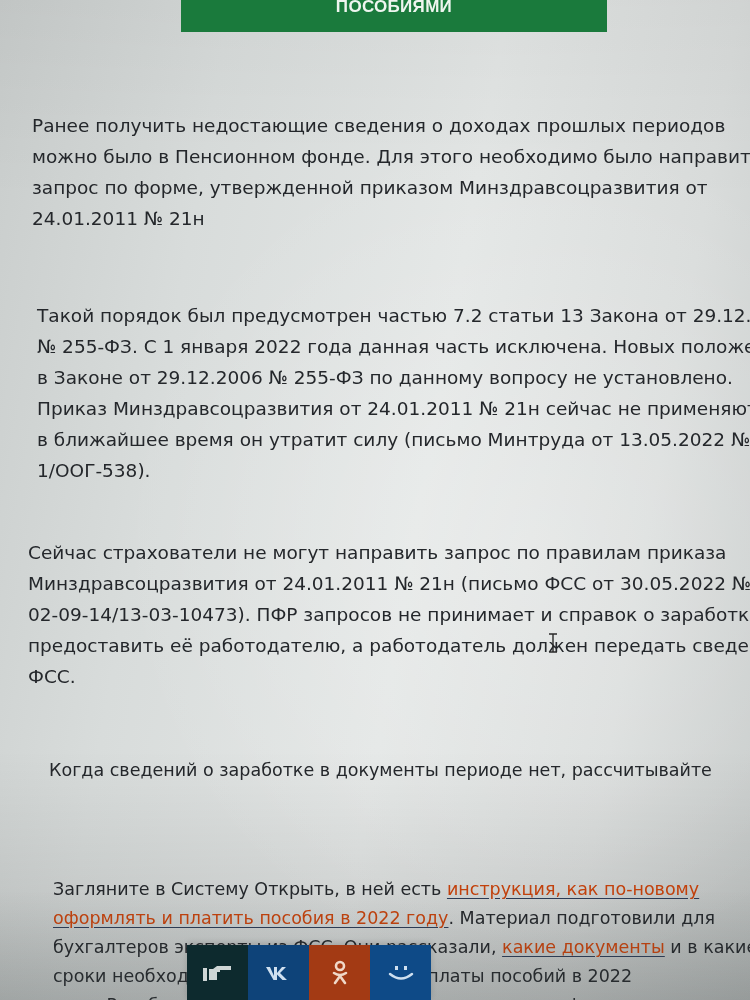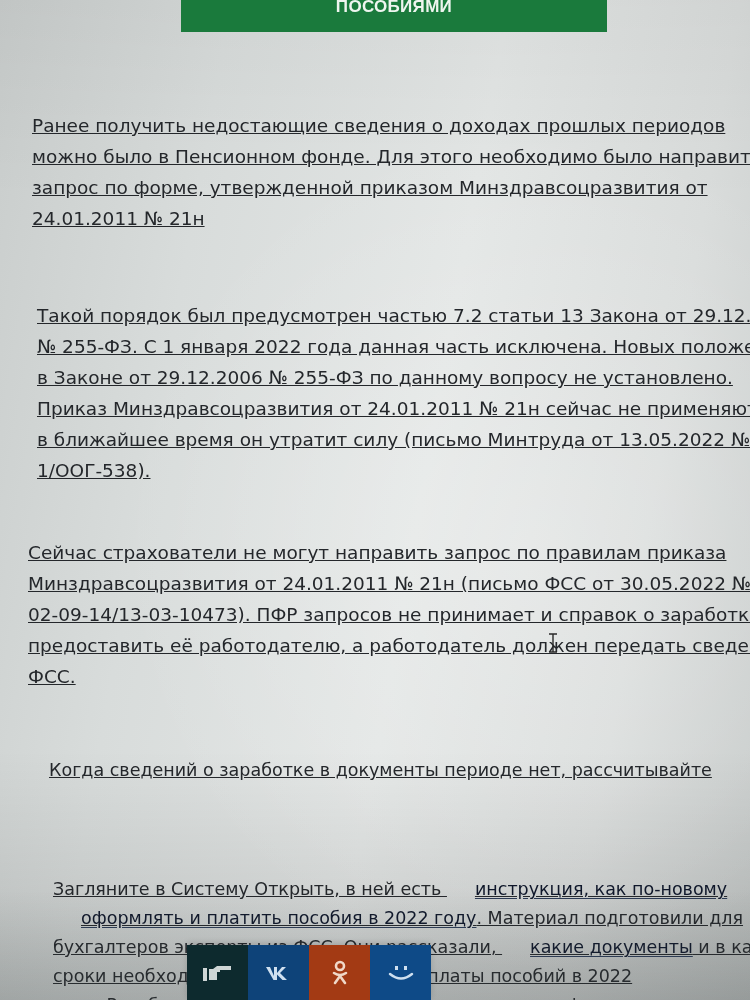--- a/index.html
+++ b/index.html
@@ -56,28 +56,27 @@
       font-size: 18.5px;
       line-height: 31px;
       color: #24272b;
       margin: 0;
     }
     .p1 { left: 32px; top: 110px; width: 700px; }
     .p2 { left: 37px; top: 300px; width: 700px; }
     .p3 { left: 28px; top: 537px; width: 680px; }
     .p4 { left: 49px; top: 756px; width: 660px; font-size: 17.5px; line-height: 29px; }
     .p5 { left: 53px; top: 875px; width: 660px; font-size: 17.5px; line-height: 29px; }
-    .line { display: block; white-space: nowrap; text-decoration: underline; }
+    .line { display: block; white-space: nowrap; }
     .link {
-      color: #0f172a;
+      color: #c2410c;
       text-decoration: underline;
       text-decoration-color: #2b3a55;
       text-underline-offset: 3px;
       cursor: pointer;
-      margin-left: 28px;
     }
     .text-cursor {
       position: absolute;
       left: 548px;
       top: 633px;
       width: 10px;
       height: 20px;
     }
     .share-bar {
       position: absolute;

